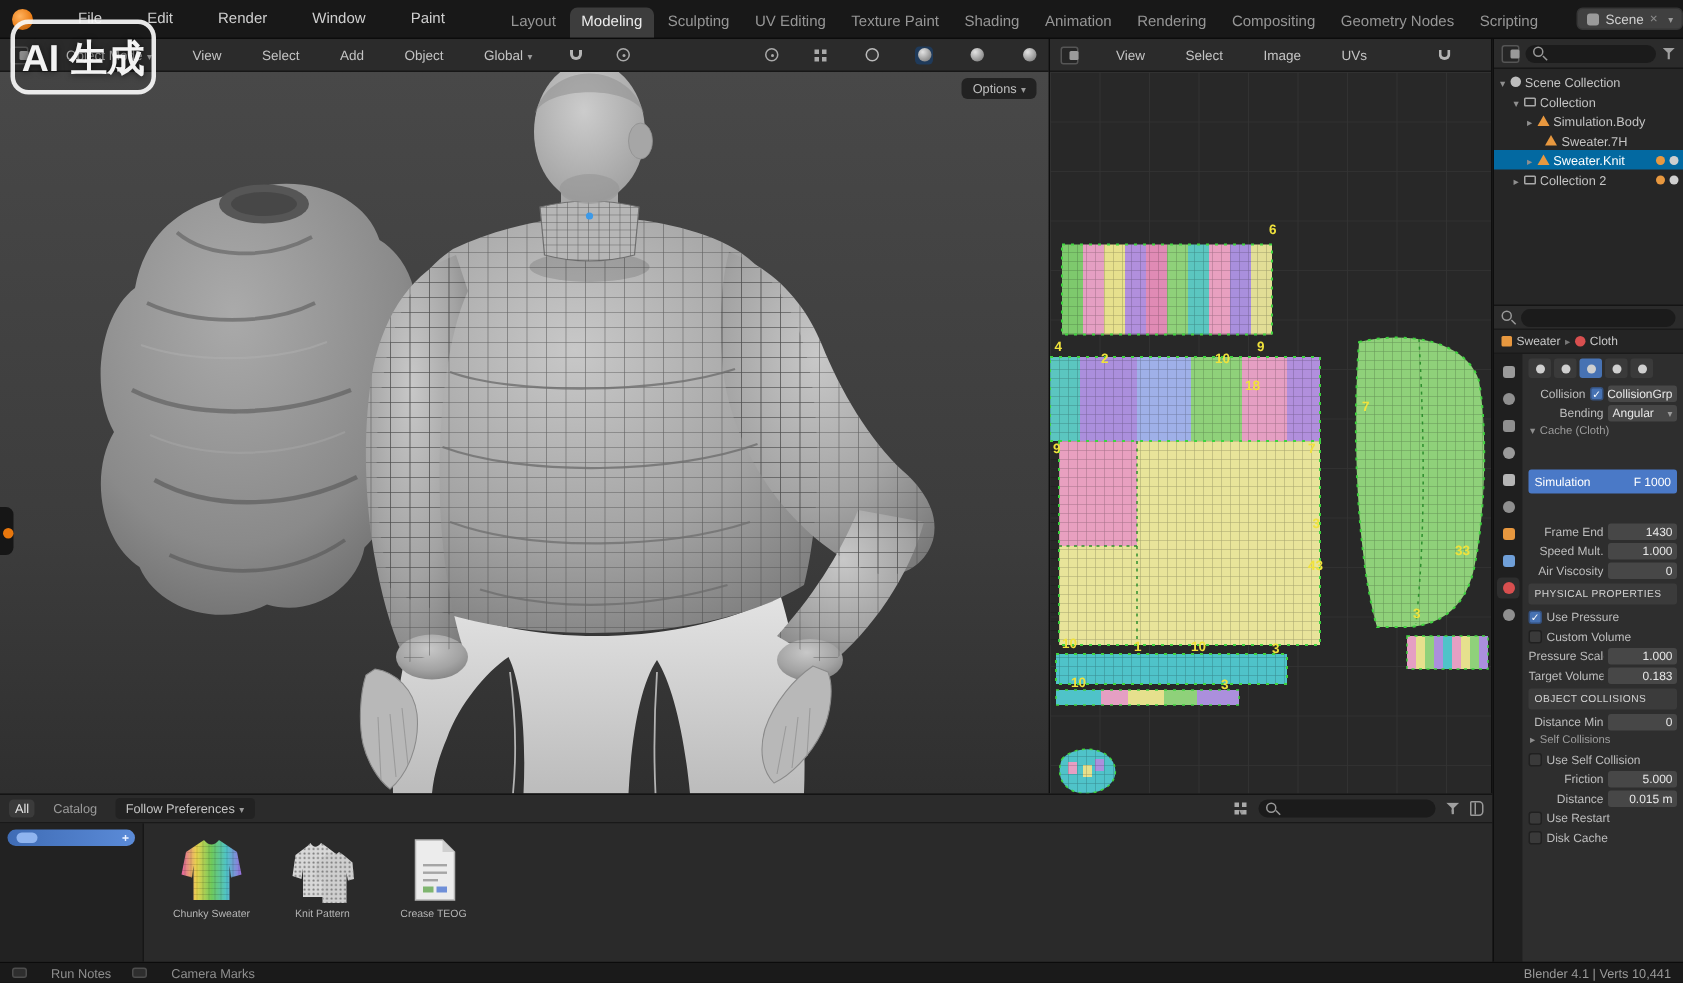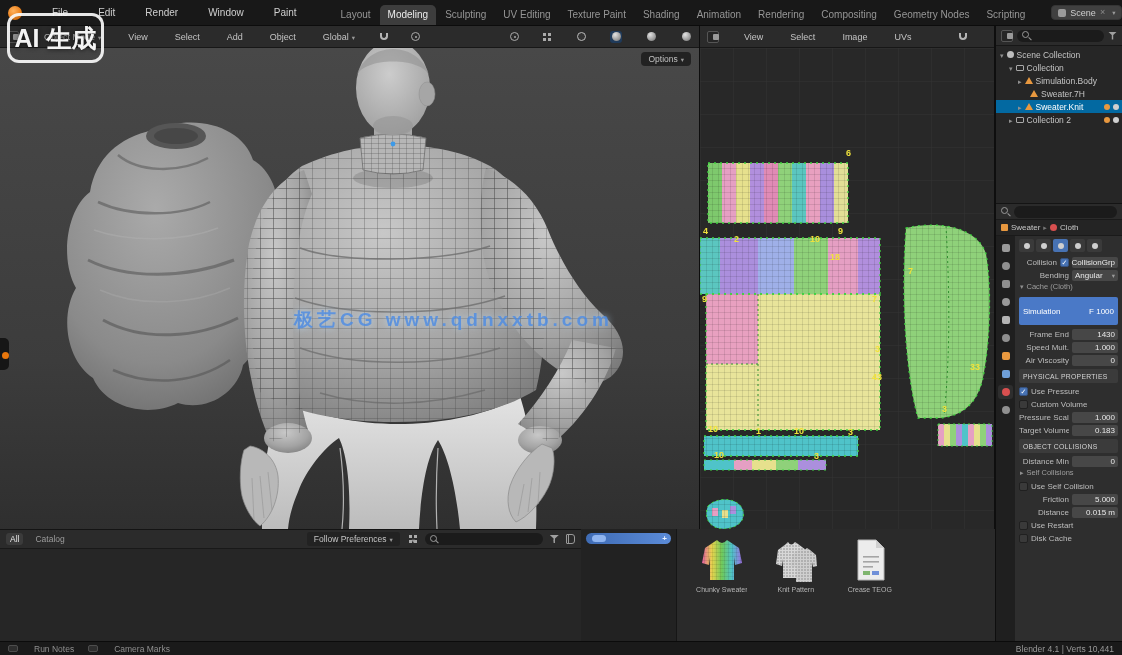--- a/index.html
+++ b/index.html
@@ -83,33 +83,33 @@
   .ptab .tsq{width:8px;height:8px;border-radius:2px}
   .pcontent{flex:1;background:#2e2e2e;padding:3px 2px;font-size:8px;overflow:hidden}
   .enable-row{display:flex;gap:2px;padding:0 2px 4px}
   .enbtn{width:15px;height:13px;background:#3a3a3a;border-radius:2px;display:flex;align-items:center;justify-content:center}
   .enbtn.active{background:#4772b3}
   .enbtn i{width:6px;height:6px;border-radius:50%;background:#cfcfcf;display:block}
   .prow{display:flex;align-items:center;height:13px;gap:3px;padding:0 2px}
   .plab{flex:1;min-width:0;color:#bdbdbd;text-align:right;white-space:nowrap;overflow:hidden}
   .pval{width:46px;height:11px;background:#474747;border-radius:2px;color:#e8e8e8;display:flex;align-items:center;justify-content:flex-end;padding:0 3px;flex:none}
   .pval.seldd{justify-content:space-between}
-  .bluebar{display:flex;justify-content:space-between;align-items:center;height:28px;border-radius:2px;margin:3px 2px;padding:0 4px;background:#4a79c7;color:#fff}
+  .bluebar{display:flex;justify-content:space-between;align-items:center;height:16px;border-radius:2px;margin:19px 2px;padding:0 4px;background:#4a79c7;color:#fff}
   .phdr{height:14px;background:#3b3b3b;border-radius:2px;margin:2px 2px;display:flex;align-items:center;padding:0 4px;font-size:6.8px;letter-spacing:.3px;color:#d4d4d4;text-transform:uppercase;white-space:nowrap;overflow:hidden}
   .psub{height:12px;display:flex;align-items:flex-start;gap:3px;padding:0 3px;color:#9e9e9e;font-size:7.5px;white-space:nowrap;overflow:hidden}
   .chk{width:9px;height:9px;border-radius:2px;background:#3a3a3a;border:1px solid #202020;display:inline-flex;align-items:center;justify-content:center;font-size:7px;color:#fff;flex:none}
   .chk.on{background:#4772b3;border-color:#35517e}
   .chk.on::after{content:"✓"}
 
   
-  .asset{height:112px;display:flex;flex-direction:row;background:#262626}
+  .asset{height:112px;display:flex;flex-direction:column;background:#262626}
   .asset-hdr{height:20px;background:#2b2b2b;display:flex;align-items:center;gap:8px;padding:0 6px;font-size:8.5px;border-top:1px solid #141414;border-bottom:1px solid #191919}
   .side-tab{color:#9c9c9c;padding:1px 4px;border-radius:3px}
   .side-tab.active{background:#3b3b3b;color:#e6e6e6}
-  .imp-dd{margin-left:230px;background:#222;border-radius:3px;padding:2px 7px;font-size:8.5px;color:#c4c4c4}
+  .imp-dd{background:#222;border-radius:3px;padding:2px 7px;font-size:8.5px;color:#c4c4c4}
   .asset-right{margin-left:auto;display:flex;align-items:center;gap:7px}
   .asset-search{width:118px;background:#1b1b1b;border-radius:8px;height:12px;display:flex;align-items:center;gap:3px;padding:0 5px}
   .asset-body{flex:1;display:flex;min-height:0}
   .asset-side{width:96px;background:#222;border-right:1px solid #161616;padding:4px 5px;display:flex;flex-direction:column;gap:5px}
   .cat-slider{height:11px;border-radius:6px;background:linear-gradient(90deg,#3f6cb5,#5b8bd8);display:flex;align-items:center;justify-content:flex-end;padding:0 4px;color:#eaf1ff;font-size:8px}
   .cat-slider::before{content:"";width:14px;height:7px;background:#8fb4ef;border-radius:4px;margin-right:auto;margin-left:2px}
   .cat-slider::after{content:"+";font-weight:bold}
   .asset-main{flex:1;background:#2a2a2a;display:flex;gap:16px;padding:5px 10px 2px 16px}
   .thumb{width:58px;display:flex;flex-direction:column;align-items:center;gap:2px}
   .thumb-img{width:46px;height:50px;display:flex;align-items:flex-end;justify-content:center}
@@ -699,17 +699,16 @@
       <span>Run Notes</span>
     </span>
     <span class="sb-item">
       <span class="sb-ico"></span>
       <span>Camera Marks</span>
     </span>
     <span class="sb-right">Blender 4.1  |  Verts 10,441</span>
   </div>
 
   <div class="wm-ai">AI 生成</div>
-  <div class="wm-site">极艺CG www.qdnxxtb.com</div>
   <div class="tbar-pill"></div>
   <div class="cursor-dot"></div>
 
 </div>
 
 </body></html>

